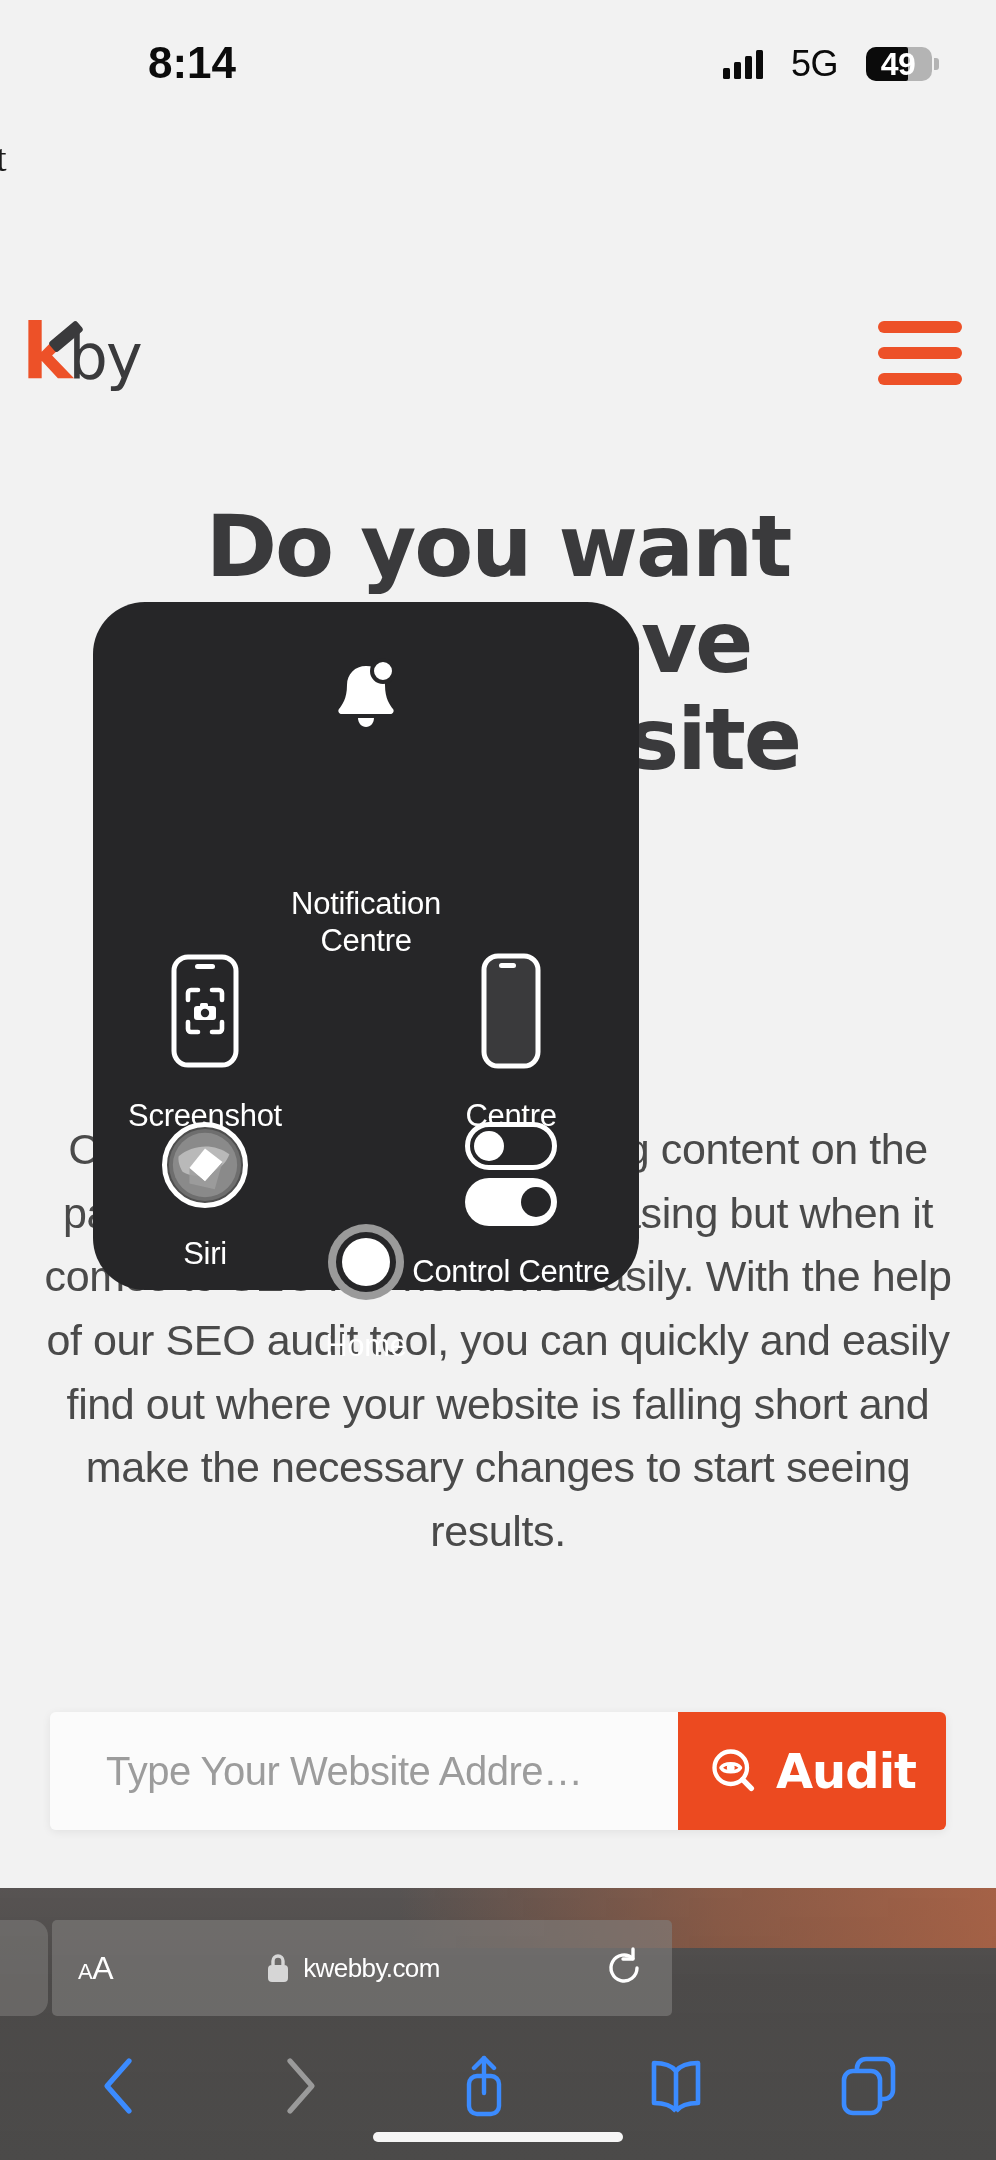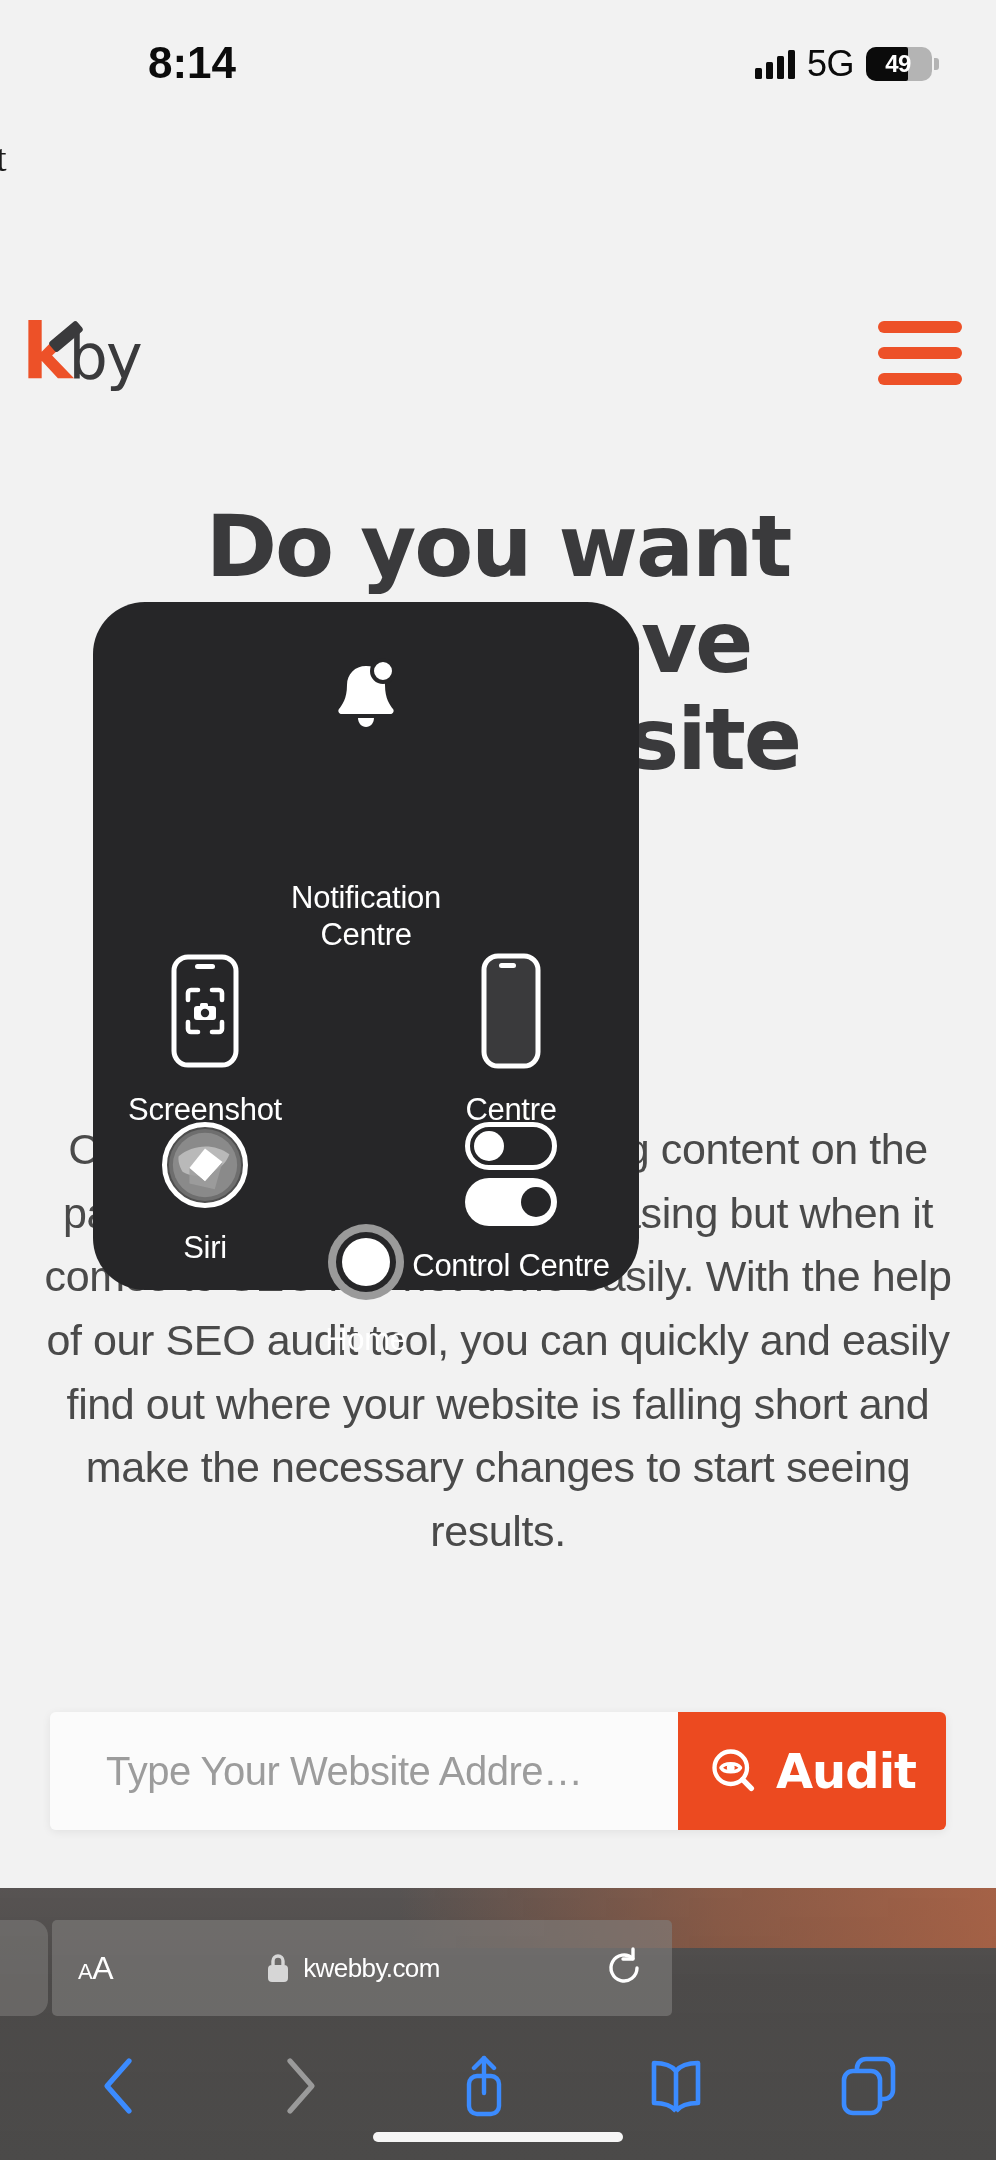--- a/index.html
+++ b/index.html
@@ -14,39 +14,39 @@
   
   .statusbar {
     position: absolute; top: 0; left: 10px; width: 996px; height: 118px;
     display: flex; align-items: center; justify-content: space-between;
     padding: 0 74px 0 0;
   }
   .sb-time {
     font-size: 44px; font-weight: bold; color: #0b0b0b;
     letter-spacing: 0px; margin-left: 138px; margin-top: 8px;
   }
-  .sb-right { display: flex; align-items: center; gap: 12px; margin-top: 10px; justify-content: center; }
+  .sb-right { display: flex; align-items: center; gap: 28px; margin-top: 10px; justify-content: center; }
   .bars { display: flex; align-items: flex-end; gap: 4px; height: 30px; }
   .bars i { display: block; width: 7px; background: #0b0b0b; border-radius: 1.5px; }
   .bars i:nth-child(1) { height: 11px; }
   .bars i:nth-child(2) { height: 17px; }
   .bars i:nth-child(3) { height: 23px; }
   .bars i:nth-child(4) { height: 29px; }
   .sb-net { font-size: 36px; color: #0b0b0b; font-weight: 500; letter-spacing: -0.5px; }
   .battery {
     position: relative; width: 66px; height: 34px; border-radius: 10px;
     background: #b4b4b4; display: flex; align-items: center;
   }
   .battery .fill {
     position: absolute; left: 0; top: 0; height: 34px; width: 42px;
     background: #0b0b0b; border-radius: 10px 2px 2px 10px;
   }
   .battery .pct {
     position: relative; z-index: 2; width: 100%; text-align: center;
-    font-size: 24px; font-weight: bold; color: #ffffff; letter-spacing: -0.5px;
+    font-size: 32px; font-weight: bold; color: #ffffff; letter-spacing: -0.5px;
     padding-right: 2px;
   }
   .battery .nub {
     position: absolute; right: -7px; top: 11px; width: 5px; height: 12px;
     background: #b4b4b4; border-radius: 0 3px 3px 0;
   }
 
   
   .stray-glyph {
     position: absolute; left: -4px; top: 136px;
@@ -116,21 +116,21 @@
   }
 
   
   .at-panel {
     position: absolute; left: 93px; top: 602px; width: 546px; height: 688px;
     background: #262628; border-radius: 52px;
   }
   .at-cell { position: absolute; display: flex; flex-direction: column; align-items: center; }
   .at-label {
     color: #ffffff; font-size: 31px; text-align: center; line-height: 1.18;
-    letter-spacing: -0.3px; margin-top: 22px;
+    letter-spacing: -0.3px; margin-top: 28px;
   }
 
   .cell-notif { left: 173px; top: 256px; width: 200px; }
   .cell-notif .icon-wrap { position: absolute; top: -200px; left: 0; width: 200px; display: flex; justify-content: center; }
   .cell-screenshot { left: 12px; top: 350px; width: 200px; }
   .cell-device { left: 318px; top: 350px; width: 200px; }
   .cell-siri { left: 12px; top: 520px; width: 200px; }
   .cell-control { left: 318px; top: 520px; width: 200px; }
   .cell-home { left: 165px; top: 622px; width: 216px; }
 

